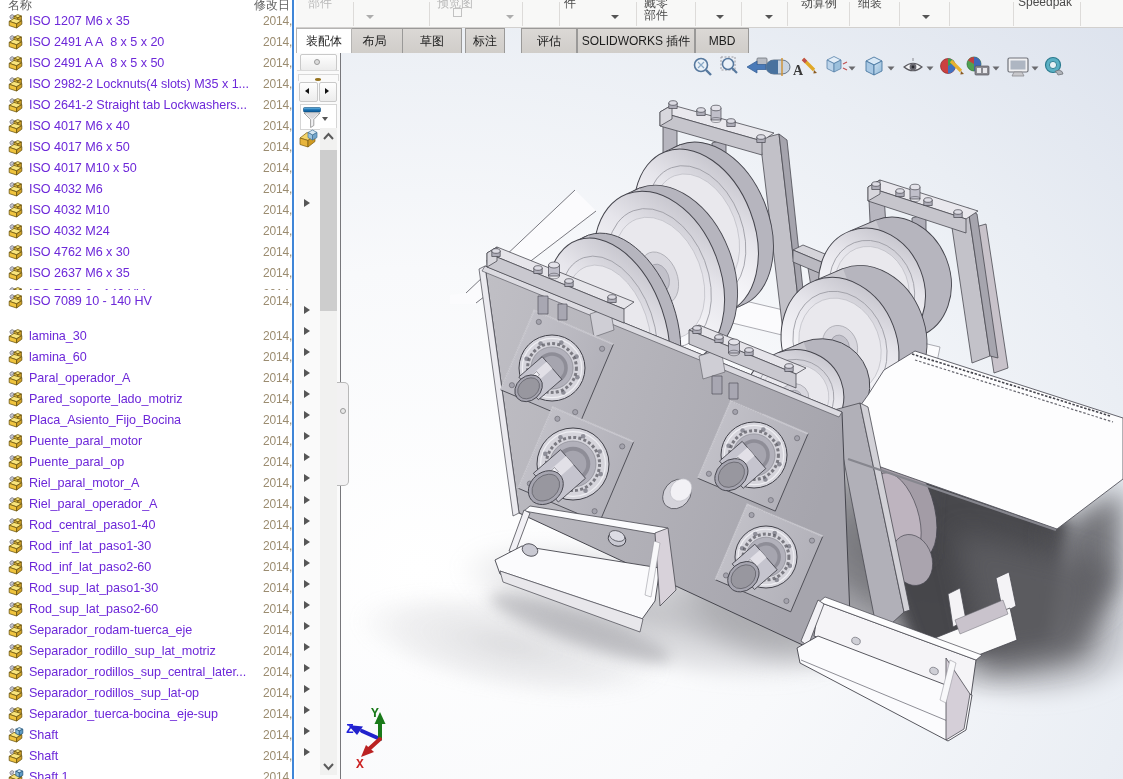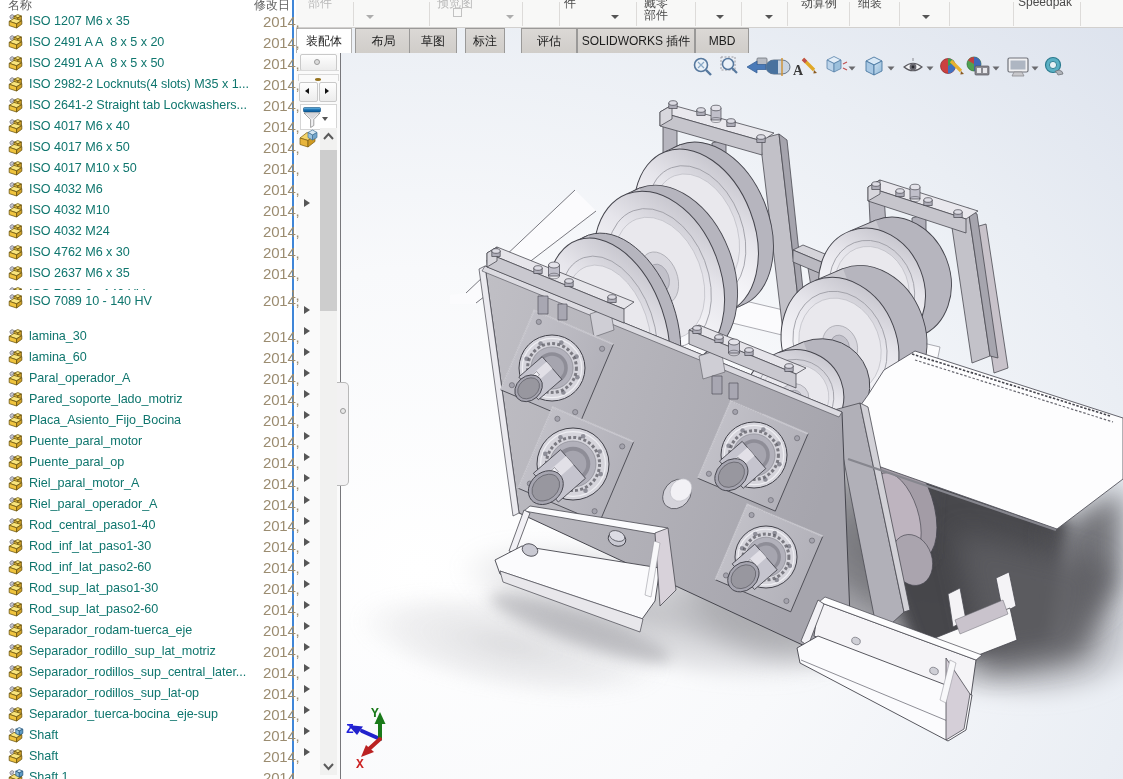--- a/index.html
+++ b/index.html
@@ -16,23 +16,23 @@
 .tab.act{background:#fff;border-color:#b5b4b3;z-index:3}
 #fm{left:296px;top:53px;width:44px;height:726px;background:#fafafa}
 #fmline{left:340px;top:53px;width:1px;height:726px;background:#77777b}
 .fmbtn{position:absolute;border:1px solid #c9c9c9;background:linear-gradient(#fefefe,#ececec)}
 .tri-l{position:absolute;width:0;height:0;border-top:3.5px solid transparent;border-bottom:3.5px solid transparent;border-right:4.5px solid #111}
 .tri-r{position:absolute;width:0;height:0;border-top:3.5px solid transparent;border-bottom:3.5px solid transparent;border-left:4.5px solid #111}
 .ta{position:absolute;width:0;height:0;border-top:4px solid transparent;border-bottom:4px solid transparent;border-left:6px solid #565656}
 #xp{left:0;top:0;width:294px;height:779px;background:#fff;border-right:2px solid #3f86d8;z-index:5}
 .hrd{position:absolute;top:-3px;font-size:12px;color:#5f5f5f}
 .r{position:absolute;left:0;width:292px;height:21px;display:flex;align-items:center;background:#fff}
-.r .nm{margin-left:5px;font-size:12.6px;color:#0f766e;white-space:nowrap;letter-spacing:-0.05px}
+.r .nm{margin-left:5px;font-size:12.6px;color:#6d28d9;white-space:nowrap;letter-spacing:-0.05px}
 .r .ic{margin-left:8px;flex:0 0 16px}
-.dt{position:absolute;left:263px;font-size:15px;color:#9b8c70;letter-spacing:-0.2px}
+.dt{position:absolute;left:263px;font-size:12px;color:#9b8c70;letter-spacing:-0.2px}
 </style></head><body>
 <div id="vp" class="abs"></div>
 <div id="ribbon" class="abs">
     <div class="rtx" style="left:12px">部件</div>
     <div class="rtx" style="left:141px">预览图</div>
     <div class="rtd" style="left:268px">件</div>
     <div class="rtd" style="left:348px">藏零</div>
     <div class="rtd" style="left:505px">动算例</div>
     <div class="rtd" style="left:562px">细装</div>
     <div class="rtd" style="left:722px">Speedpak</div>
@@ -53,22 +53,22 @@
     <div class="sep" style="left:445px"></div>
     <div class="sep" style="left:491px"></div>
     <div class="sep" style="left:553px"></div>
     <div class="sep" style="left:603px"></div>
     <div class="sep" style="left:653px"></div>
     <div class="sep" style="left:717px"></div>
     <div class="sep" style="left:784px"></div>
   </div>
 <div id="tabs" class="abs">
     <div class="tab act" style="left:0px;width:56px">装配体</div>
-    <div class="tab" style="left:59px;width:57px">布局</div>
-    <div class="tab" style="left:113px;width:48px">草图</div>
+    <div class="tab" style="left:50px;width:57px">布局</div>
+    <div class="tab" style="left:106px;width:60px">草图</div>
     <div class="tab" style="left:169px;width:40px">标注</div>
     <div class="tab" style="left:225px;width:56px">评估</div>
     <div class="tab" style="left:281px;width:118px">SOLIDWORKS 插件</div>
     <div class="tab" style="left:399px;width:54px">MBD</div>
   </div>
 <svg class="abs" style="left:341px;top:53px" width="782" height="726" viewBox="341 53 782 726">
     <defs>
 <linearGradient id="gDisc" x1="1" y1="0" x2="0" y2="1">
         <stop offset="0" stop-color="#b6b5be"></stop>
         <stop offset="0.38" stop-color="#e6e5eb"></stop>

